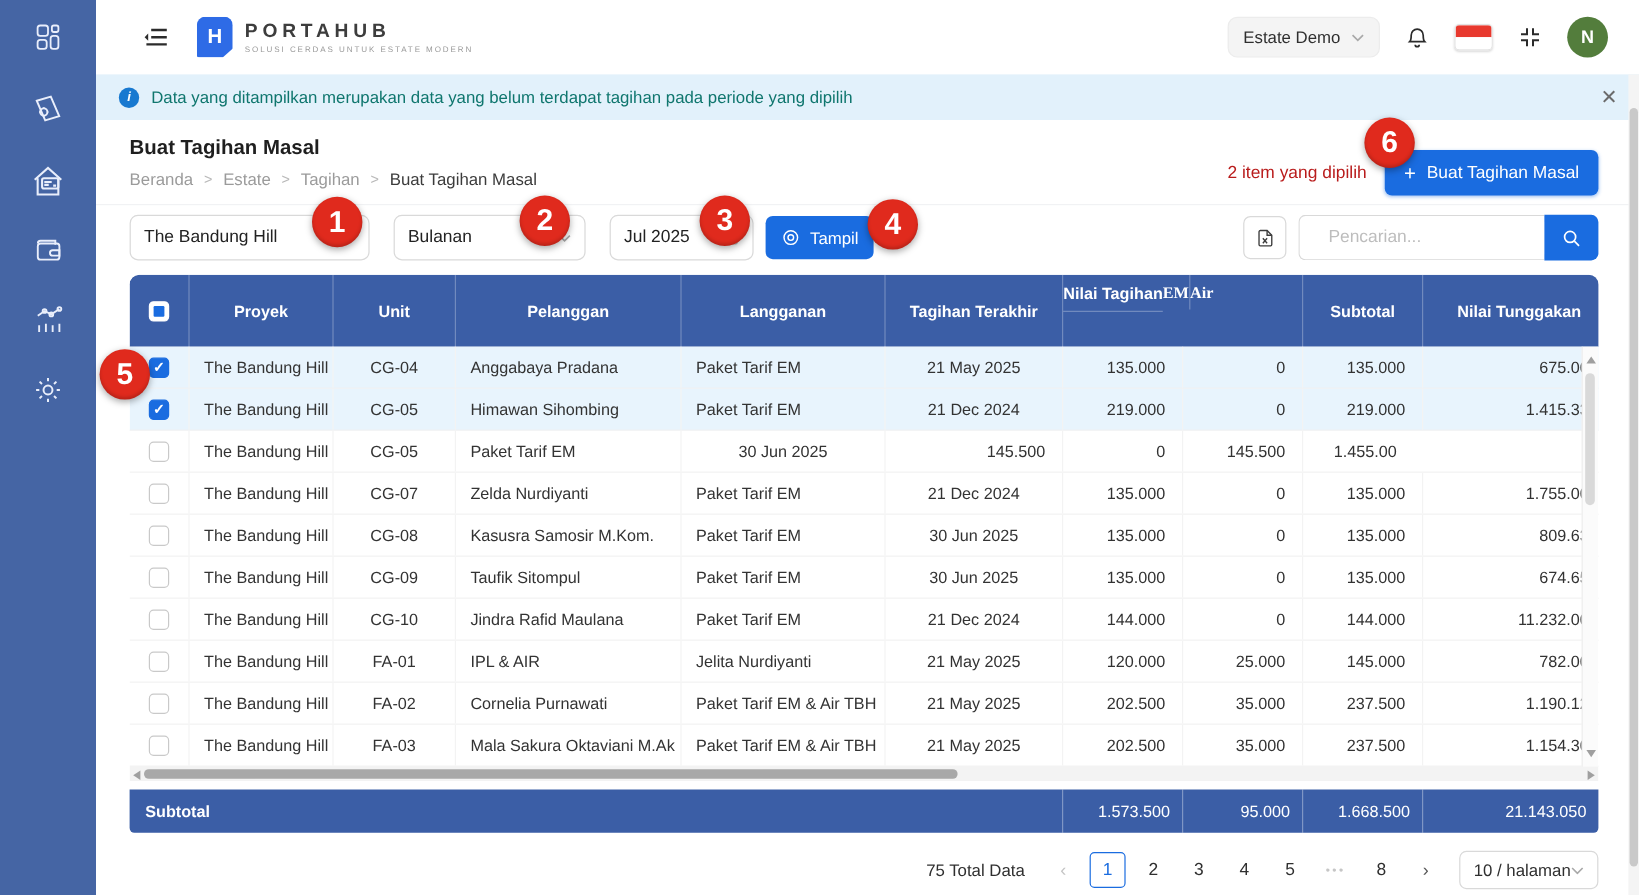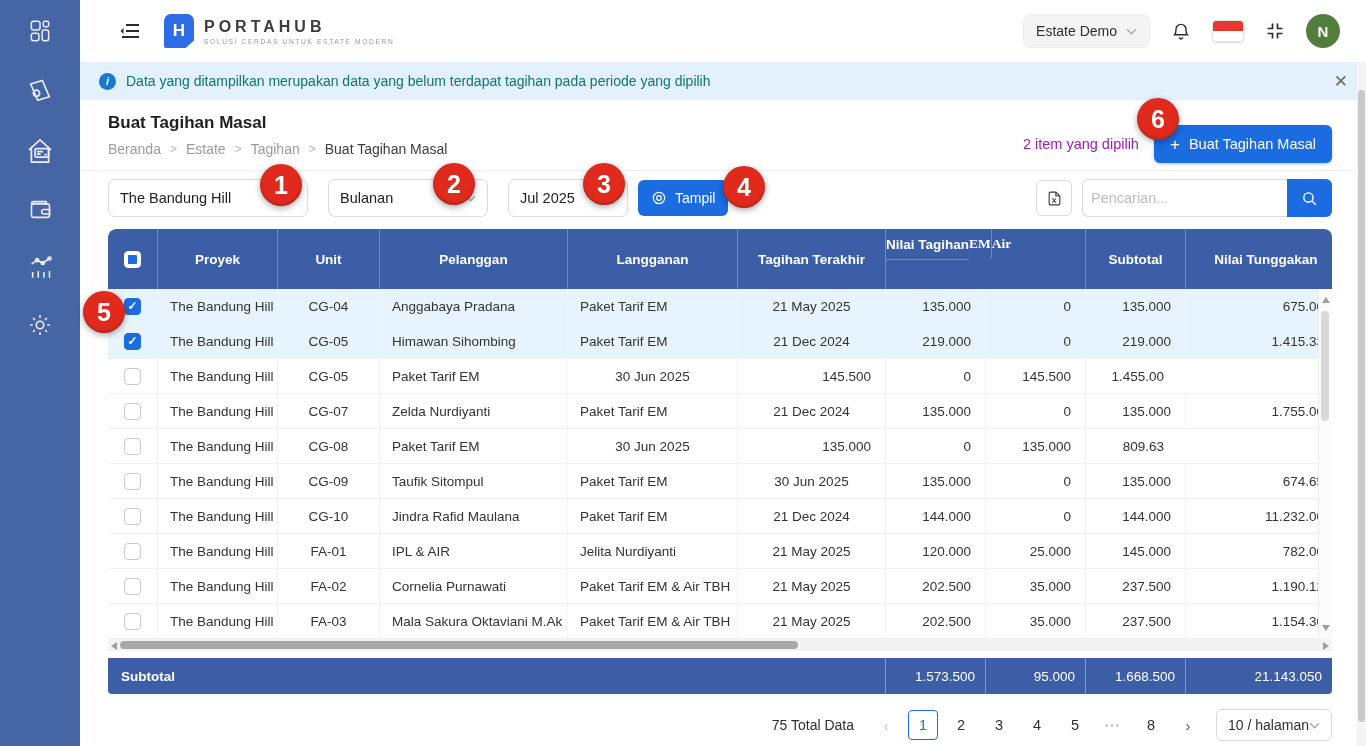--- a/index.html
+++ b/index.html
@@ -37,37 +37,37 @@
   .banner-close { margin-left:auto; color:#6b6b6b; font-size:17px; cursor:pointer; line-height:1; }
 
   
   .page-head { position:absolute; left:80px; top:100px; width:1286px; height:70px; background:#fff; display:flex; padding:13px 34px 0 28px; }
   .page-title { font-size:17px; font-weight:700; color:#1f1f1f; }
   .breadcrumb { display:flex; align-items:center; gap:9px; margin-top:8px; font-size:14px; }
   .bc-item { color:#9b9b9b; cursor:pointer; }
   .bc-item.current { color:#3c3c3c; cursor:default; }
   .bc-sep { color:#b9b9b9; font-size:12px; }
   .head-right { margin-left:auto; display:flex; align-items:center; gap:15px; margin-top:5px; }
-  .selected-info { font-size:14.5px; color:#a21caf; }
+  .selected-info { font-size:14.5px; color:#b91c1c; }
   .btn-primary { height:38px; background:#1a6ce0; border:none; border-radius:6px; color:#fff; font-size:14.5px; font-family:inherit; display:flex; align-items:center; gap:9px; padding:0 16px; cursor:pointer; box-shadow:0 1px 3px rgba(26,108,224,.4); }
   .plus-glyph { font-size:17px; font-weight:400; line-height:1; }
 
   
   .content { position:absolute; left:80px; top:170px; width:1286px; height:576px; background:#fff; border-top:1px solid #f1f2f4; }
   .filter-row { position:absolute; left:28px; top:8px; width:1224px; height:38px; display:flex; align-items:center; }
   .select-box { height:38px; border:1px solid #d9d9d9; border-radius:7px; background:#fff; display:flex; align-items:center; padding:0 11px; font-size:14.5px; color:#222; cursor:pointer; }
   .select-box .chev { margin-left:auto; }
   .sel-project { width:200px; }
   .sel-period-type { width:160px; margin-left:20px; }
   .sel-month { width:120px; margin-left:20px; }
   .btn-show { height:36px; margin-left:10px; background:#1a6ce0; border:none; border-radius:6px; color:#fff; font-size:14px; font-family:inherit; display:flex; align-items:center; gap:8px; padding:0 13px; cursor:pointer; }
   .filter-right { margin-left:auto; display:flex; align-items:center; gap:10px; }
   .btn-export { width:36px; height:36px; border:1px solid #d9d9d9; border-radius:6px; background:#fff; display:flex; align-items:center; justify-content:center; cursor:pointer; color:#3c3c3c; }
   .search-wrap { display:flex; height:38px; }
-  .search-input { width:205px; height:38px; border:1px solid #d9d9d9; border-right:none; border-radius:6px 0 0 6px; padding:0 8px; font-size:14.5px; font-family:inherit; color:#333; outline:none; }
+  .search-input { width:205px; height:38px; border:1px solid #d9d9d9; border-right:none; border-radius:6px 0 0 6px; padding:0 24px; font-size:14.5px; font-family:inherit; color:#333; outline:none; }
   .search-input::placeholder { color:#bdbdbd; }
   .btn-search { width:45px; height:38px; background:#1a6ce0; border:none; border-radius:0 6px 6px 0; display:flex; align-items:center; justify-content:center; cursor:pointer; }
 
   
   :root { --cols: 50px 120px 102px 188px 170px 148px 100px 100px 100px 160px; }
   .table-viewport { position:absolute; left:28px; top:58px; width:1224px; height:422px; overflow:hidden; border-radius:8px 8px 0 0; }
   .table-inner { width:1238px; }
   .thead { display:flex; height:60px; background:#3b5ea6; color:#fff; border-radius:8px 8px 0 0; }
   .th { display:flex; align-items:center; justify-content:center; font-size:13.5px; font-weight:700; border-right:1px solid rgba(255,255,255,.28); text-align:center; }
   .th:last-child { border-right:none; }
@@ -381,20 +381,21 @@
     <div class="td num c-air">0</div>
     <div class="td num c-subtotal">135.000</div>
     <div class="td num-last c-tunggakan">1.755.00</div>
   </div>
           <div class="trow">
     <div class="td center">
               <span class="cb"></span>
             </div>
     <div class="td left c-proyek">The Bandung Hill</div>
     <div class="td center c-unit">CG-08</div>
+    <div class="td left c-pelanggan">Kasusra Samosir M.Kom.</div>
     <div class="td left c-langganan">Paket Tarif EM</div>
     <div class="td center c-tagihan">30 Jun 2025</div>
     <div class="td num c-em">135.000</div>
     <div class="td num c-air">0</div>
     <div class="td num c-subtotal">135.000</div>
     <div class="td num-last c-tunggakan">809.63</div>
   </div>
           <div class="trow">
     <div class="td center">
               <span class="cb"></span>

